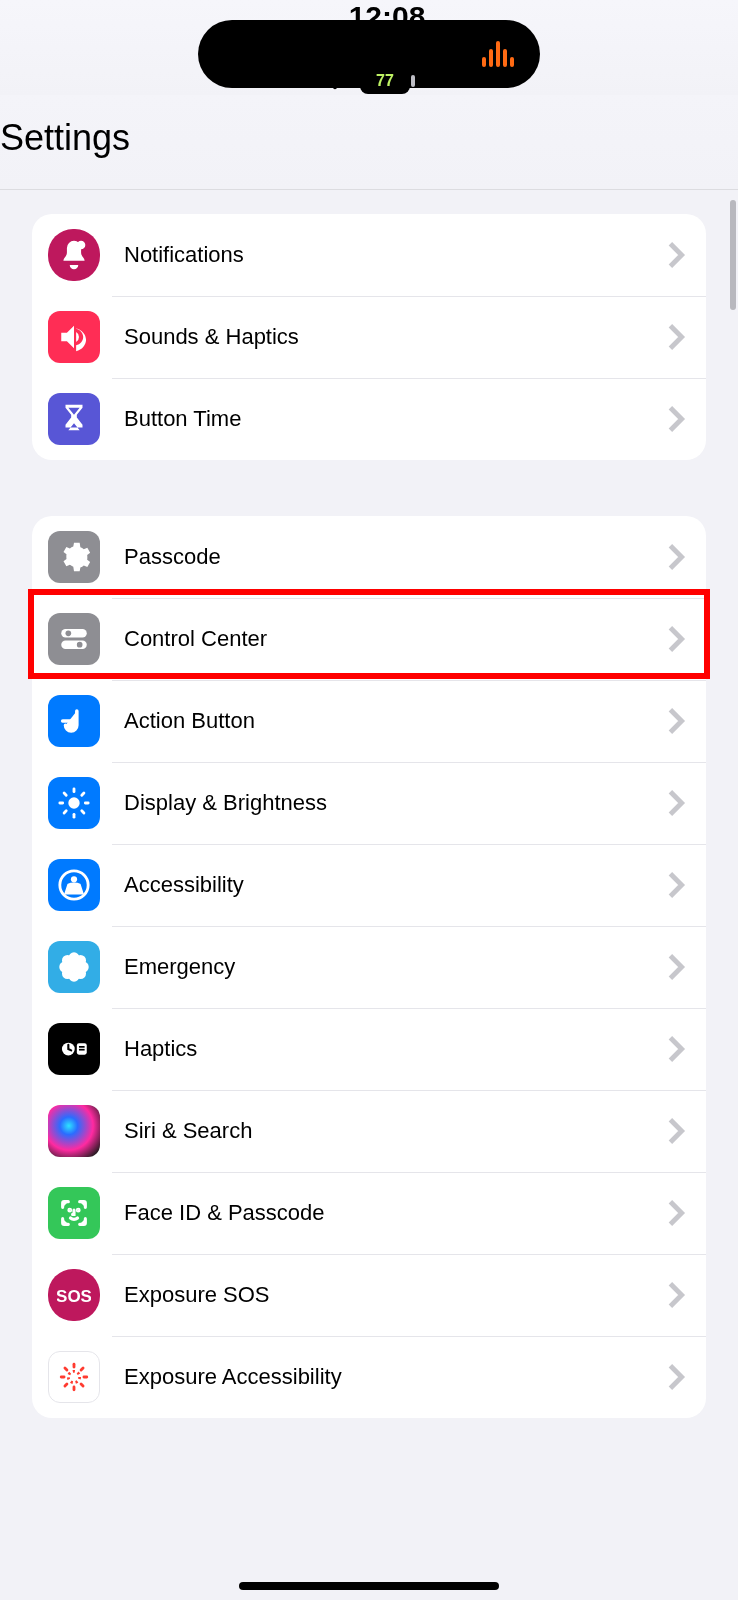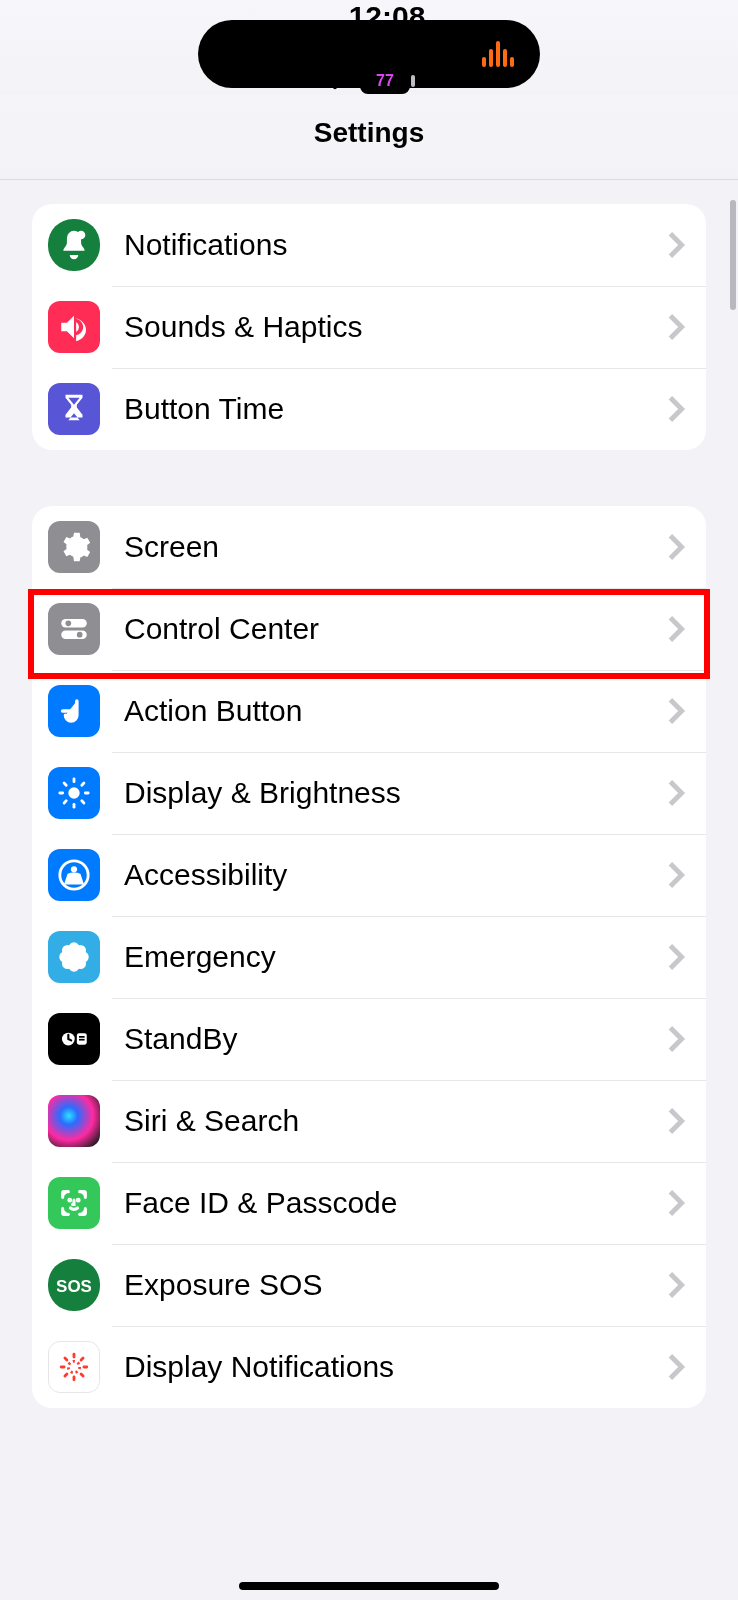--- a/index.html
+++ b/index.html
@@ -59,42 +59,41 @@
     align-items: center;
     gap: 10px;
     margin-right: 8px;
   }
   .wifi-icon svg { width: 30px; height: 24px; }
   .battery {
     width: 50px;
     height: 26px;
     background: #000;
     border-radius: 8px;
-    color: #d946ef;
+    color: #bef264;
     font-size: 16px;
     font-weight: 700;
     display:flex;
     align-items:center;
     justify-content:center;
     position: relative;
   }
   .battery::after {
     content:"";
     position:absolute;
     right:-5px;
     top:7px;
     width:4px;
     height:12px;
     background:#bdbdc4;
     border-radius:2px;
   }
   .nav-title {
-    text-align: center;
-    font-size: 28px;
-    font-weight: 700;
+    font-size: 36px;
+    font-weight: 400;
     color: #000;
     padding: 22px 0 30px;
     border-bottom: 1px solid #dcdce0;
     background: linear-gradient(180deg, #f4f4f9 0%, #f2f2f7 100%);
   }
   .content {
     padding: 24px 32px 0;
   }
   .group {
     background: #fff;
@@ -123,21 +122,21 @@
     height: 52px;
     border-radius: 12px;
     display: flex;
     align-items: center;
     justify-content: center;
     flex-shrink: 0;
     margin-right: 24px;
   }
   .icon-wrap svg { width: 34px; height: 34px; fill: #fff; }
   .row-label {
-    font-size: 30px;
+    font-size: 22px;
     color: #000;
     flex: 1;
   }
   .chevron {
     width: 20px;
     height: 28px;
     flex-shrink: 0;
   }
   .chevron svg { width: 100%; height: 100%; stroke: #c7c7cc; fill:none; stroke-width:3.5; }
   .highlight-box {
@@ -158,21 +157,21 @@
     position:absolute;
     bottom:10px;
     left:50%;
     transform:translateX(-50%);
     width:260px;
     height:8px;
     border-radius:5px;
     background:#000;
   }
   
-  .bg-red    { background:#15803d;border-radius:25px; }
+  .bg-red    { background:#be185d;border-radius:25px; }
   .bg-pink   { background:#ff2d55; }
   .bg-indigo { background:#5856d6; }
   .bg-gray   { background:#8e8e93; }
   .bg-blue   { background:#007aff; }
   .bg-cyan   { background:#32ade6; }
   .bg-black  { background:#000; }
   .bg-siri   { background: radial-gradient(circle at 40% 40%, #2ce3ff 0%, #2b6cff 20%, #ff2aa1 55%, #1a1a1a 90%); }
   .bg-green  { background:#34c759; }
   .bg-white  { background:#fff; border:1px solid #e5e5ea; }
   
@@ -244,21 +243,21 @@
           </svg></div>
       </div>
     </div>
     <div class="group">
       <div class="row" id="row-4">
         <div class="icon-wrap bg-gray">
           <svg viewBox="0 0 24 24">
             <path d="M12 8a4 4 0 1 0 0 8 4 4 0 0 0 0-8zm9.4 4a7.4 7.4 0 0 0-.1-1.4l2.1-1.6-2-3.5-2.5 1a7.5 7.5 0 0 0-2.4-1.4L16 2h-4l-.5 2.6A7.5 7.5 0 0 0 9.1 6l-2.5-1-2 3.5 2.1 1.6A7.4 7.4 0 0 0 6.6 12c0 .5 0 .9.1 1.4l-2.1 1.6 2 3.5 2.5-1c.7.6 1.5 1 2.4 1.4L12 22h4l.5-2.6c.9-.3 1.7-.8 2.4-1.4l2.5 1 2-3.5-2.1-1.6c.1-.5.1-.9.1-1.4z"></path>
           </svg>
         </div>
-        <div class="row-label">Screen</div>
+        <div class="row-label">Passcode</div>
         <div class="chevron"><svg viewBox="0 0 12 20">
             <polyline points="2,2 10,10 2,18"></polyline>
           </svg></div>
       </div>
       <div class="row" id="row-5">
         <div class="icon-wrap bg-gray">
           <svg viewBox="0 0 24 24">
             <rect x="3" y="5" width="18" height="6" rx="3"></rect>
             <rect x="3" y="13" width="18" height="6" rx="3"></rect>
             <circle cx="8" cy="8" r="2" fill="#8e8e93"></circle>
@@ -338,21 +337,21 @@
       <div class="row" id="row-11">
         <div class="icon-wrap bg-black">
           <svg viewBox="0 0 24 24">
             <circle cx="8" cy="12" r="4.5" fill="#fff"></circle>
             <path d="M8 9v3l2 1" stroke="#000" stroke-width="1.5" fill="none" stroke-linecap="round"></path>
             <rect x="14" y="8" width="7" height="8" rx="1.5" fill="#fff"></rect>
             <line x1="15.5" y1="10.5" x2="19.5" y2="10.5" stroke="#000" stroke-width="1.2"></line>
             <line x1="15.5" y1="12.5" x2="19.5" y2="12.5" stroke="#000" stroke-width="1.2"></line>
           </svg>
         </div>
-        <div class="row-label">StandBy</div>
+        <div class="row-label">Haptics</div>
         <div class="chevron"><svg viewBox="0 0 12 20">
             <polyline points="2,2 10,10 2,18"></polyline>
           </svg></div>
       </div>
       <div class="row" id="row-12">
         <div class="icon-wrap bg-siri"></div>
         <div class="row-label">Siri &amp; Search</div>
         <div class="chevron"><svg viewBox="0 0 12 20">
             <polyline points="2,2 10,10 2,18"></polyline>
           </svg></div>
@@ -395,21 +394,21 @@
               <line x1="12" y1="19" x2="12" y2="21"></line>
               <line x1="3" y1="12" x2="5" y2="12"></line>
               <line x1="19" y1="12" x2="21" y2="12"></line>
               <line x1="5.6" y1="5.6" x2="7" y2="7"></line>
               <line x1="17" y1="17" x2="18.4" y2="18.4"></line>
               <line x1="5.6" y1="18.4" x2="7" y2="17"></line>
               <line x1="17" y1="7" x2="18.4" y2="5.6"></line>
             </g>
           </svg>
         </div>
-        <div class="row-label">Display Notifications</div>
+        <div class="row-label">Exposure Accessibility</div>
         <div class="chevron"><svg viewBox="0 0 12 20">
             <polyline points="2,2 10,10 2,18"></polyline>
           </svg></div>
       </div>
     </div>
   </div>
 
 <div class="scroll-ind"></div>
 <div class="home-ind"></div>
 

